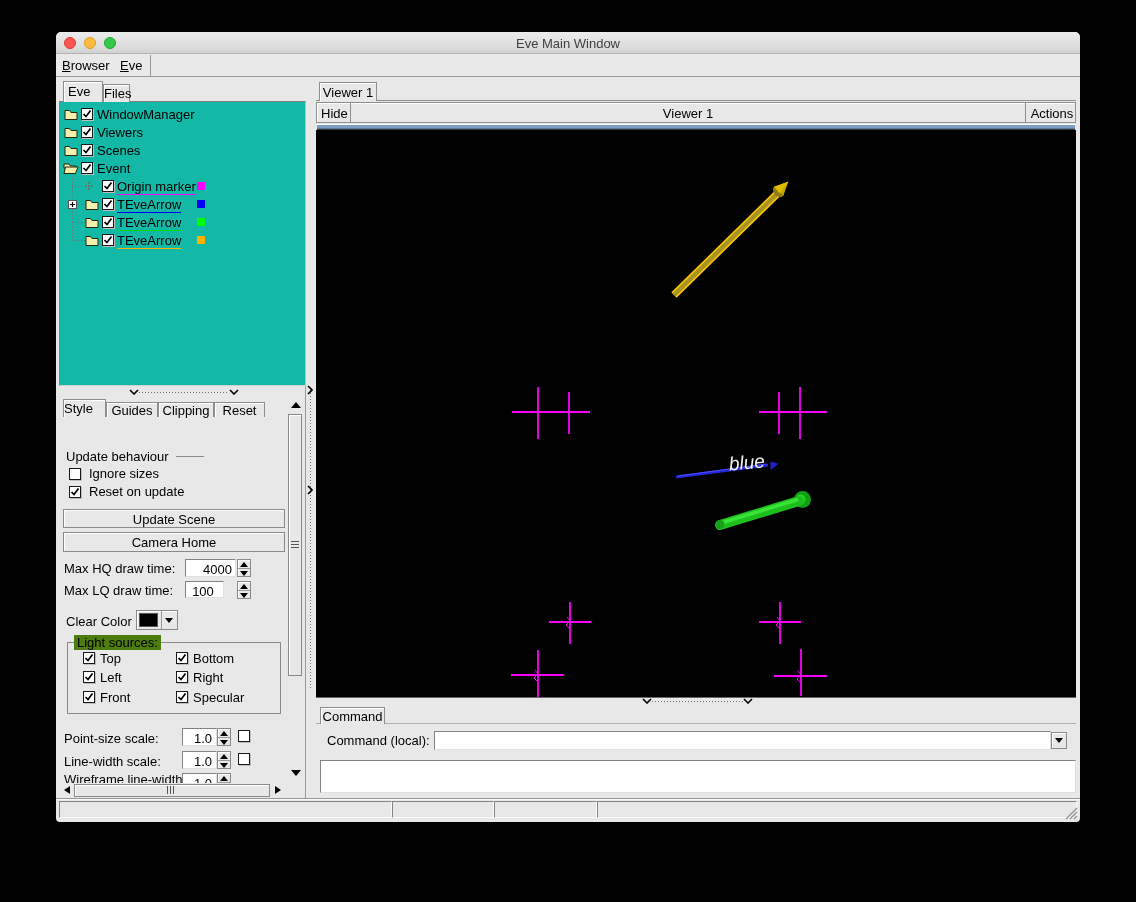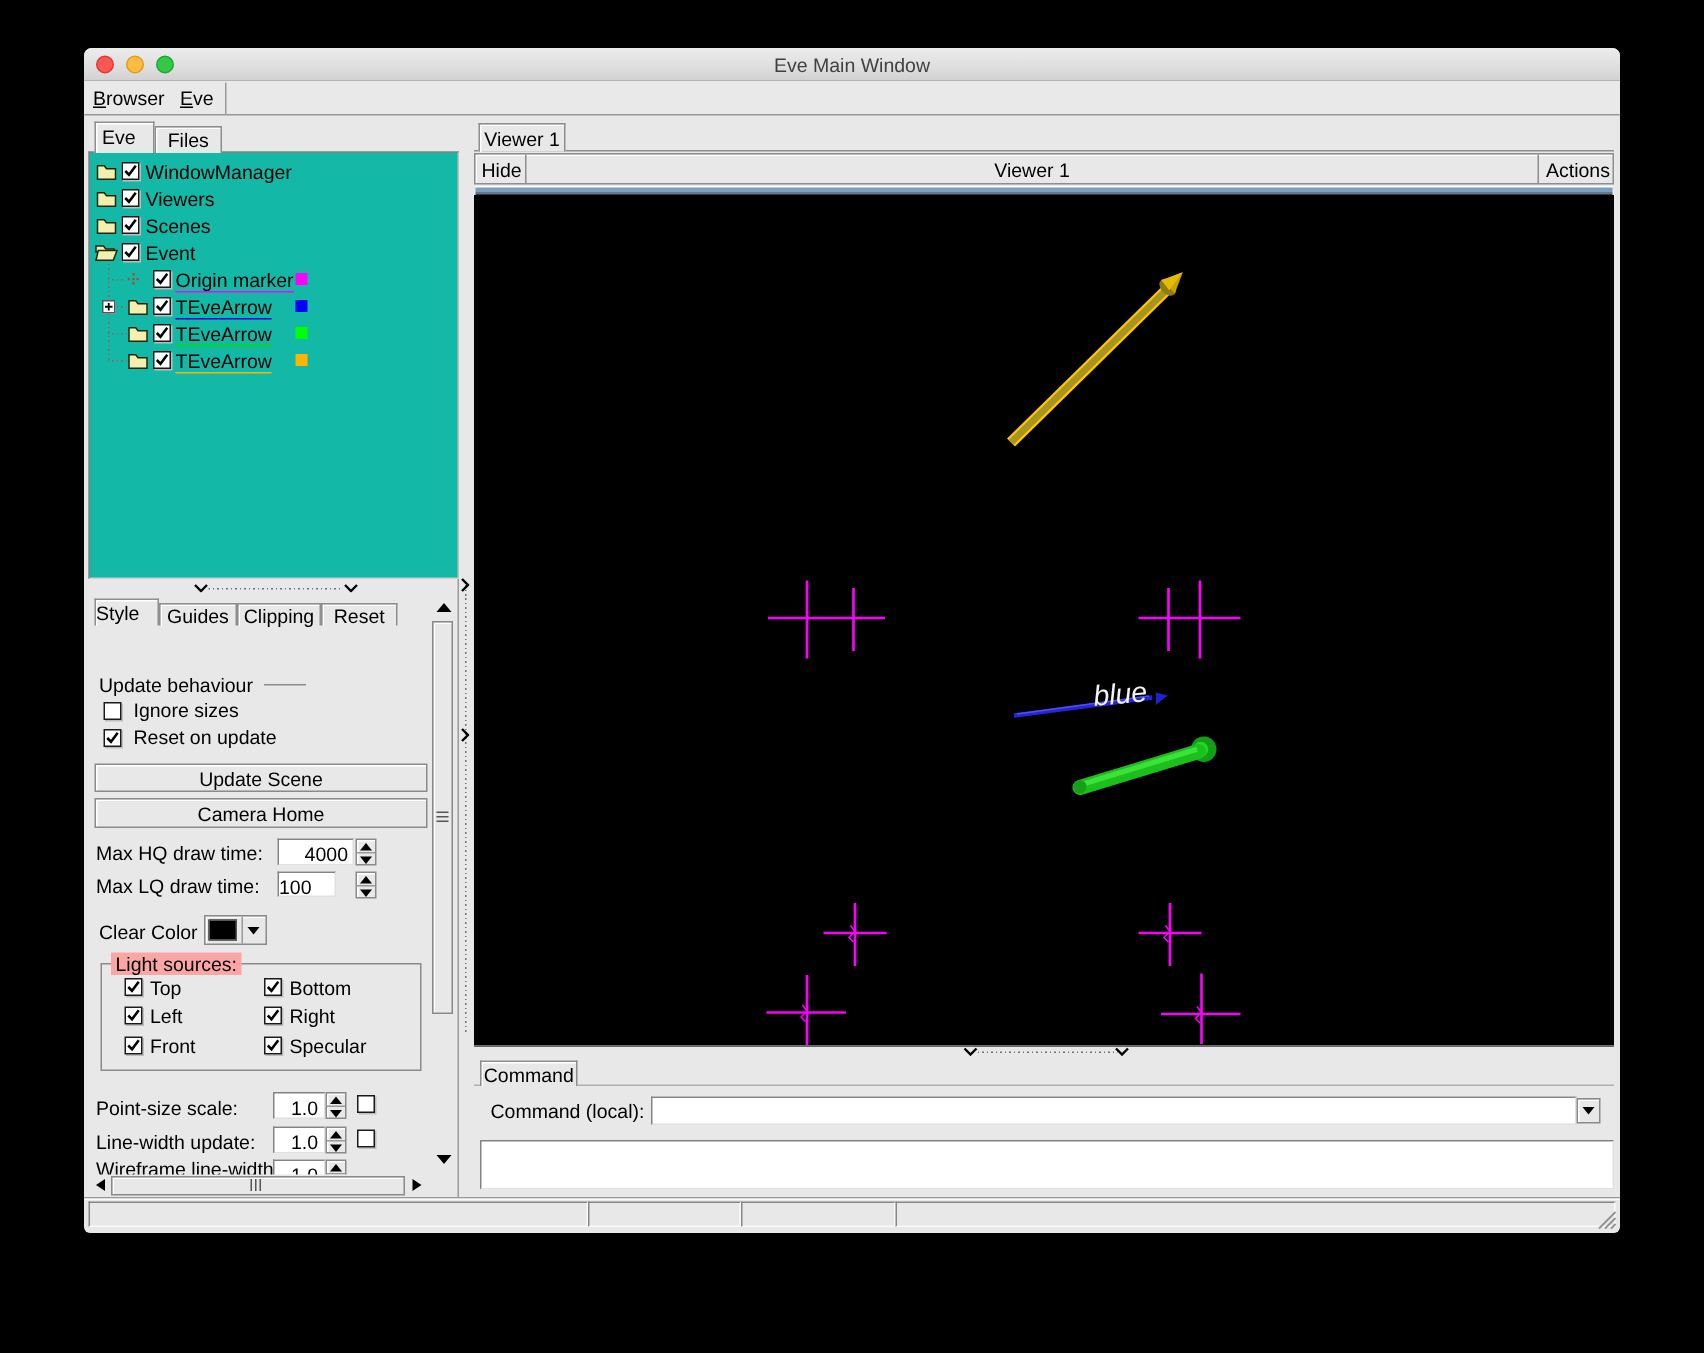--- a/index.html
+++ b/index.html
@@ -35,21 +35,21 @@
     <div class="tl" style="left:28px;background:#fdbc40;border:0.5px solid #de9c1f"></div>
     <div class="tl" style="left:48px;background:#34c748;border:0.5px solid #1da733"></div>
     <div id="title">Eve Main Window</div>
   </div>
   <div id="menubar">
     <span style="left:6px"><u>B</u>rowser</span>
     <span style="left:64px"><u>E</u>ve</span>
     <div class="abs" style="left:94px;top:1px;width:1px;height:21px;background:#9a9a9a"></div>
   </div>
   <div class="tab" style="left:7px;top:49px;width:40px;height:21px;z-index:3;text-align:left;padding-left:4px"><span style="position:relative;top:2px">Eve</span></div>
-  <div class="tab" style="left:47px;top:52px;width:45px;height:18px;z-index:2"><span style="position:relative;top:1px">Files</span></div>
+  <div class="tab" style="left:47px;top:52px;width:27px;height:18px;z-index:2"><span style="position:relative;top:1px">Files</span></div>
   <div id="tree" class="abs" style="left:3px;top:69px;width:247px;height:285px;background:#14b8a6;border:1px solid #808080;border-bottom-color:#d0d0d0;border-right-color:#c0c0c0">
     <svg class="abs" style="left:4px;top:6px" width="14" height="12" viewBox="0 0 14 12">
         <path d="M1 2.5 h4.5 l1.5 2 h6 v7 H1 z" fill="#f3efad" stroke="#26260f" stroke-width="1"></path>
       </svg>
     <div class="cb" style="left:21px;top:6px">
         <svg width="10" height="10" viewBox="0 0 10 10">
           <path d="M1.5 5 L4 7.5 L8.5 1.5" stroke="#000" stroke-width="1.7" fill="none"></path>
         </svg>
       </div>
     <div class="lbl" style="left:37px;top:5px">WindowManager</div>
@@ -164,36 +164,36 @@
   <div class="lbl" style="left:8px;top:529px">Max HQ draw time:</div>
   <div class="sunk abs" style="left:129px;top:527px;width:51px;height:18px;text-align:right;padding:2px 3px 0 0">4000</div>
   <div class="spin" style="left:181px;top:527px">
       <div style="position:relative;width:14px;height:18px;background:#e8e8e8;border:1px solid #8a8a8a;box-shadow:inset 1px 1px 0 #fff">
         <div class="abs" style="left:0;top:8px;width:12px;height:1px;background:#9a9a9a"></div>
         <div class="tri" style="left:2px;top:2px;border-left:4px solid transparent;border-right:4px solid transparent;border-bottom:5px solid #000"></div>
         <div class="tri" style="left:2px;top:11px;border-left:4px solid transparent;border-right:4px solid transparent;border-top:5px solid #000"></div>
       </div>
     </div>
   <div class="lbl" style="left:8px;top:551px">Max LQ draw time:</div>
-  <div class="sunk abs" style="left:129px;top:549px;width:39px;height:17px;text-align:left;padding:2px 3px 0 0">100</div>
+  <div class="sunk abs" style="left:129px;top:549px;width:39px;height:17px;text-align:center;padding:2px 3px 0 0">100</div>
   <div class="spin" style="left:181px;top:549px">
       <div style="position:relative;width:14px;height:18px;background:#e8e8e8;border:1px solid #8a8a8a;box-shadow:inset 1px 1px 0 #fff">
         <div class="abs" style="left:0;top:8px;width:12px;height:1px;background:#9a9a9a"></div>
         <div class="tri" style="left:2px;top:2px;border-left:4px solid transparent;border-right:4px solid transparent;border-bottom:5px solid #000"></div>
         <div class="tri" style="left:2px;top:11px;border-left:4px solid transparent;border-right:4px solid transparent;border-top:5px solid #000"></div>
       </div>
     </div>
   <div class="lbl" style="left:10px;top:582px">Clear Color</div>
   <div class="abs" style="left:80px;top:578px;width:42px;height:20px;border:1px solid #8a8a8a;box-shadow:inset 1px 1px 0 #fff">
     <div class="abs" style="left:2px;top:2px;width:19px;height:14px;background:#000;border:1px solid #555"></div>
     <div class="abs" style="left:24px;top:0;width:1px;height:18px;background:#9a9a9a"></div>
     <div class="tri" style="left:28px;top:7px;border-left:4px solid transparent;border-right:4px solid transparent;border-top:5px solid #000"></div>
   </div>
   <div class="abs" style="left:11px;top:610px;width:214px;height:72px;border:1px solid #8a8a8a"></div>
-  <div class="lbl" style="left:18px;top:603px;background:#fca5a5;padding:0 3px">Light sources:</div>
+  <div class="lbl" style="left:18px;top:603px;background:#4d7c0f;padding:0 3px">Light sources:</div>
   <div class="cb" style="left:27px;top:620px">
       <svg width="10" height="10" viewBox="0 0 10 10">
         <path d="M1.5 5 L4 7.5 L8.5 1.5" stroke="#000" stroke-width="1.7" fill="none"></path>
       </svg>
     </div>
   <div class="lbl" style="left:44px;top:619px">Top</div>
   <div class="cb" style="left:120px;top:620px">
       <svg width="10" height="10" viewBox="0 0 10 10">
         <path d="M1.5 5 L4 7.5 L8.5 1.5" stroke="#000" stroke-width="1.7" fill="none"></path>
       </svg>
@@ -226,21 +226,21 @@
   <div class="lbl" style="left:8px;top:699px">Point-size scale:</div>
   <div class="sunk abs" style="left:126px;top:696px;width:35px;height:18px;text-align:right;padding:2px 4px 0 0">1.0</div>
   <div class="spin" style="left:161px;top:696px">
       <div style="position:relative;width:14px;height:18px;background:#e8e8e8;border:1px solid #8a8a8a;box-shadow:inset 1px 1px 0 #fff">
         <div class="abs" style="left:0;top:8px;width:12px;height:1px;background:#9a9a9a"></div>
         <div class="tri" style="left:2px;top:2px;border-left:4px solid transparent;border-right:4px solid transparent;border-bottom:5px solid #000"></div>
         <div class="tri" style="left:2px;top:11px;border-left:4px solid transparent;border-right:4px solid transparent;border-top:5px solid #000"></div>
       </div>
     </div>
   <div class="cb" style="left:182px;top:698px"></div>
-  <div class="lbl" style="left:8px;top:722px">Line-width update:</div>
+  <div class="lbl" style="left:8px;top:722px">Line-width scale:</div>
   <div class="sunk abs" style="left:126px;top:719px;width:35px;height:18px;text-align:right;padding:2px 4px 0 0">1.0</div>
   <div class="spin" style="left:161px;top:719px">
       <div style="position:relative;width:14px;height:18px;background:#e8e8e8;border:1px solid #8a8a8a;box-shadow:inset 1px 1px 0 #fff">
         <div class="abs" style="left:0;top:8px;width:12px;height:1px;background:#9a9a9a"></div>
         <div class="tri" style="left:2px;top:2px;border-left:4px solid transparent;border-right:4px solid transparent;border-bottom:5px solid #000"></div>
         <div class="tri" style="left:2px;top:11px;border-left:4px solid transparent;border-right:4px solid transparent;border-top:5px solid #000"></div>
       </div>
     </div>
   <div class="cb" style="left:182px;top:721px"></div>
   <div class="lbl" style="left:8px;top:740px">Wireframe line-width</div>

